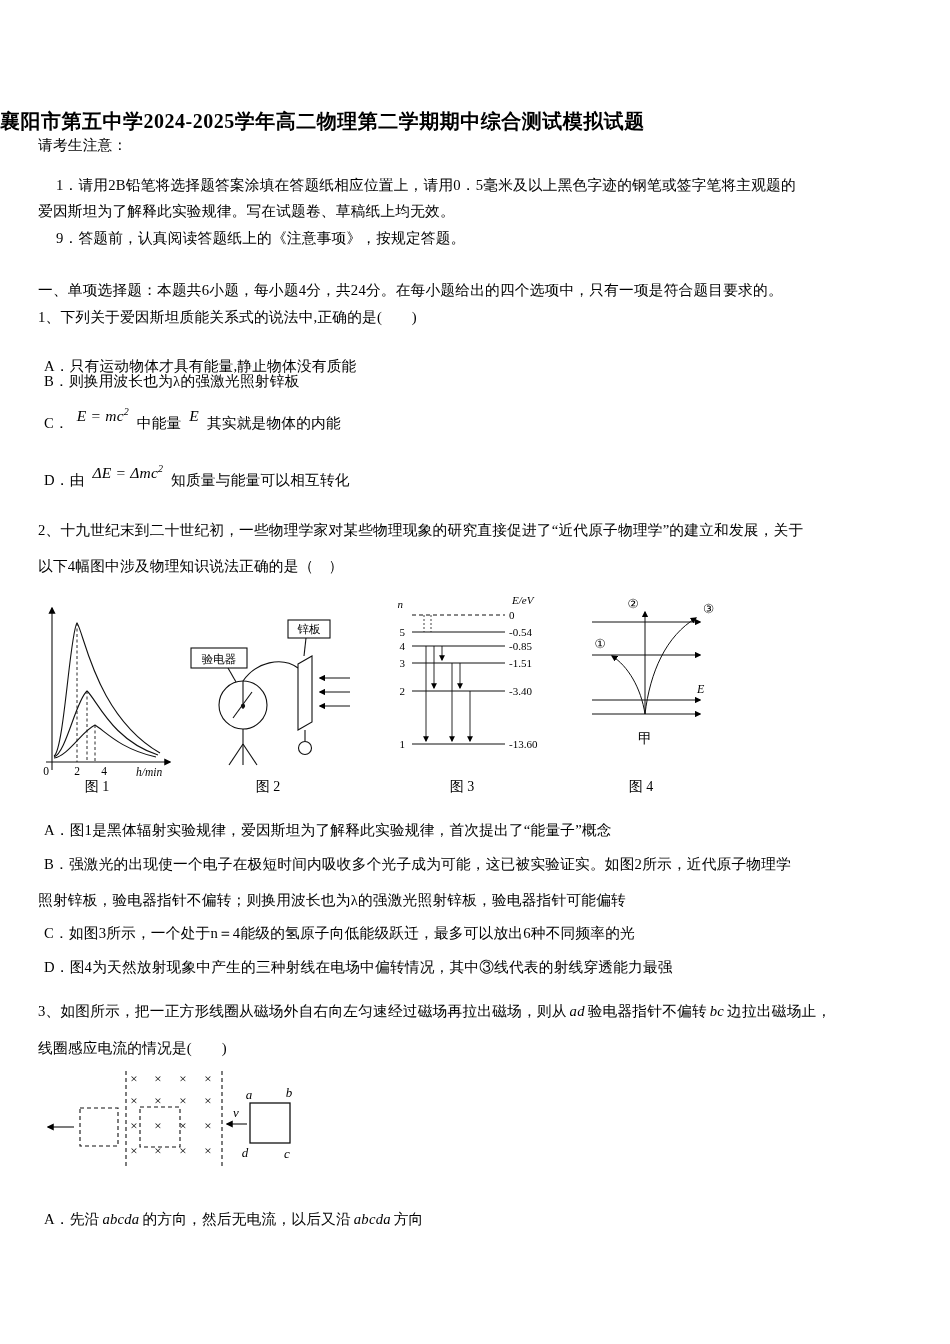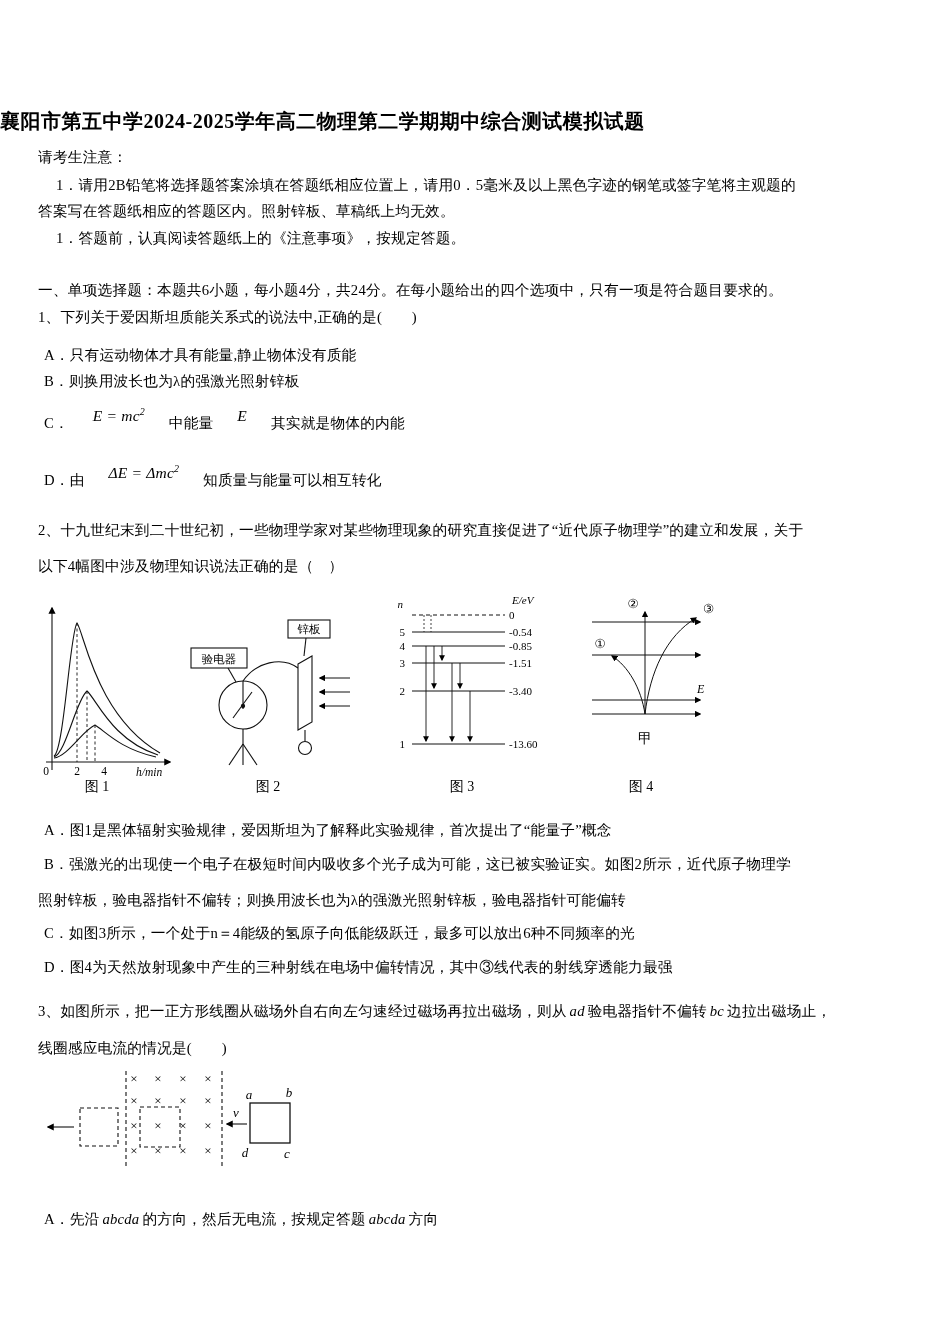--- a/index.html
+++ b/index.html
@@ -9,44 +9,44 @@
     font-family:"Liberation Serif","DejaVu Serif",serif;
   }
   .title{
     position:absolute;top:108px;left:0;width:100%;text-align:left;
     font-size:20px;font-weight:bold;letter-spacing:0.5px;white-space:nowrap;
   }
   .ln{
     position:absolute;font-size:14.7px;letter-spacing:0.2px;white-space:nowrap;
   }
   .formula{
-    font-style:italic;position:relative;top:-7px;margin:0 20px;font-size:15.5px;
+    font-style:italic;position:relative;top:-7px;margin:0 4px;font-size:15.5px;
     font-family:"Liberation Serif","DejaVu Serif",serif;
     text-align:right;
   }
   .formula sup{font-size:10px;}
   .it{font-style:italic;margin:0 3px;}
   svg{position:absolute;left:0;}
   svg text{font-family:"Liberation Serif","DejaVu Serif",serif;fill:#000;stroke:none;}
   .cjk-small{font-size:11.5px;}
 </style>
 </head>
 <body>
 
 <div class="title">襄阳市第五中学2024-2025学年高二物理第二学期期中综合测试模拟试题</div>
 
-<div class="ln" style="top:148px;left:38px">请考生注意：</div>
+<div class="ln" style="top:136px;left:38px">请考生注意：</div>
 <div class="ln" style="top:176px;left:56px">1．请用2B铅笔将选择题答案涂填在答题纸相应位置上，请用0．5毫米及以上黑色字迹的钢笔或签字笔将主观题的</div>
-<div class="ln" style="top:202px;left:38px">答案写在答题纸相应的答题区内。照射锌板、草稿纸上均无效。</div>
-<div class="ln" style="top:229px;left:56px">1．答题前，认真阅读答题纸上的《注意事项》，按规定答题。</div>
+<div class="ln" style="top:202px;left:38px">爱因斯坦为了解释此实验规律。写在试题卷、草稿纸上均无效。</div>
+<div class="ln" style="top:229px;left:56px">9．答题前，认真阅读答题纸上的《注意事项》，按规定答题。</div>
 
 <div class="ln" style="top:281px;left:38px">一、单项选择题：本题共6小题，每小题4分，共24分。在每小题给出的四个选项中，只有一项是符合题目要求的。</div>
 
 <div class="ln" style="top:308px;left:38px">1、下列关于爱因斯坦质能关系式的说法中,正确的是(　　)</div>
-<div class="ln" style="top:346px;left:44px">A．只有运动物体才具有能量,静止物体没有质能</div>
+<div class="ln" style="top:357px;left:44px">A．只有运动物体才具有能量,静止物体没有质能</div>
 <div class="ln" style="top:372px;left:44px">B．则换用波长也为λ的强激光照射锌板</div>
 
 <div class="ln" style="top:413px;left:44px">
   <span>C．</span>
   <span class="formula"><span>E = mc</span><sup>2</sup></span>
   <span>中能量</span>
   <span class="formula">E</span>
   <span>其实就是物体的内能</span>
 </div>
 
@@ -220,14 +220,14 @@
   <g font-size="13" font-style="italic">
     <text x="236" y="54" text-anchor="middle">v</text>
     <text x="249" y="36" text-anchor="middle">a</text>
     <text x="289" y="34" text-anchor="middle">b</text>
     <text x="245" y="94" text-anchor="middle">d</text>
     <text x="287" y="95" text-anchor="middle">c</text>
   </g>
 </svg>
 
 <div class="ln" style="top:1210px;left:44px">
-  <span>A．先沿</span><span class="it">abcda</span><span>的方向，然后无电流，按规定答题</span><span class="it">abcda</span><span>方向</span>
+  <span>A．先沿</span><span class="it">abcda</span><span>的方向，然后无电流，以后又沿</span><span class="it">abcda</span><span>方向</span>
 </div>
 
 </body></html>

